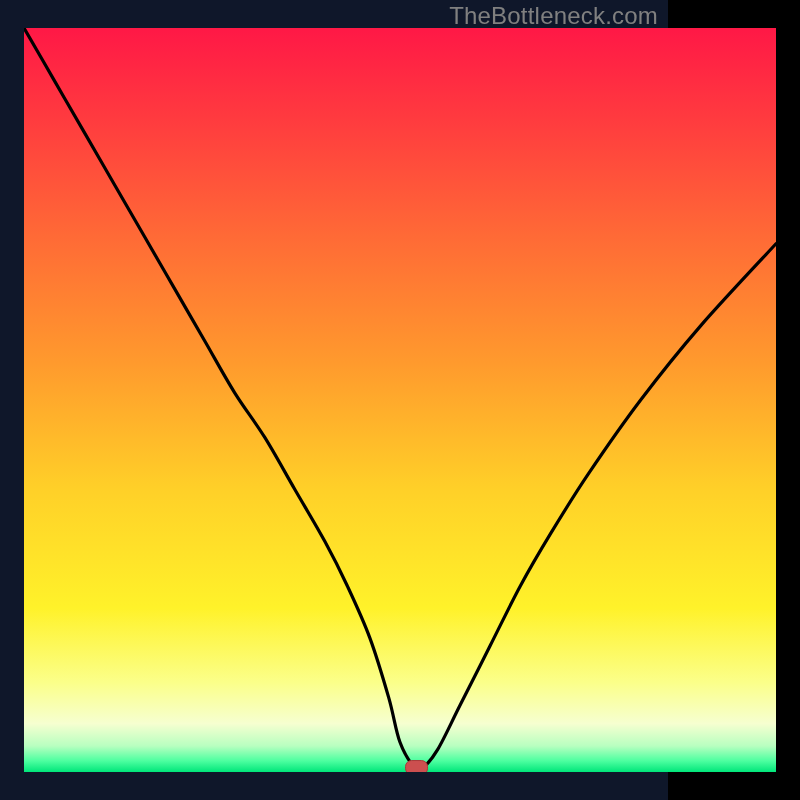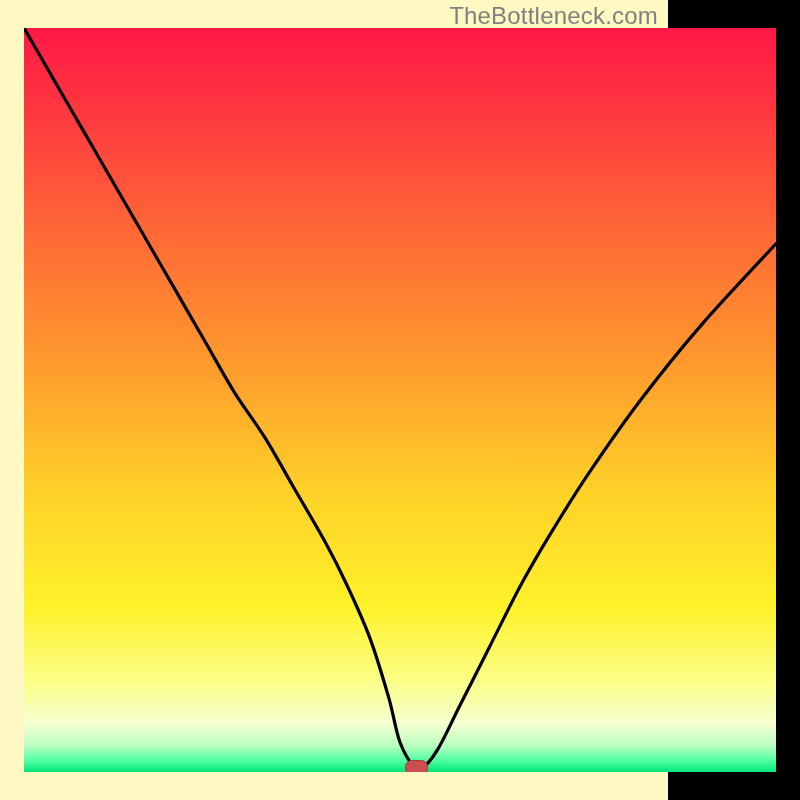--- a/index.html
+++ b/index.html
@@ -8,21 +8,21 @@
     width: 800px;
     height: 800px;
     background: #000;
     font-family: Arial, Helvetica, sans-serif;
     overflow: hidden;
   }
   .frame {
     position: relative;
     width: 668px;
     height: 800px;
-    background: #fef9c3;
+    background: #0f172a;
   }
   .watermark {
     position: absolute;
     top: 2px;
     right: 10px;
     color: #808080;
     font-size: 24px;
     letter-spacing: 0.2px;
     z-index: 10;
   }

